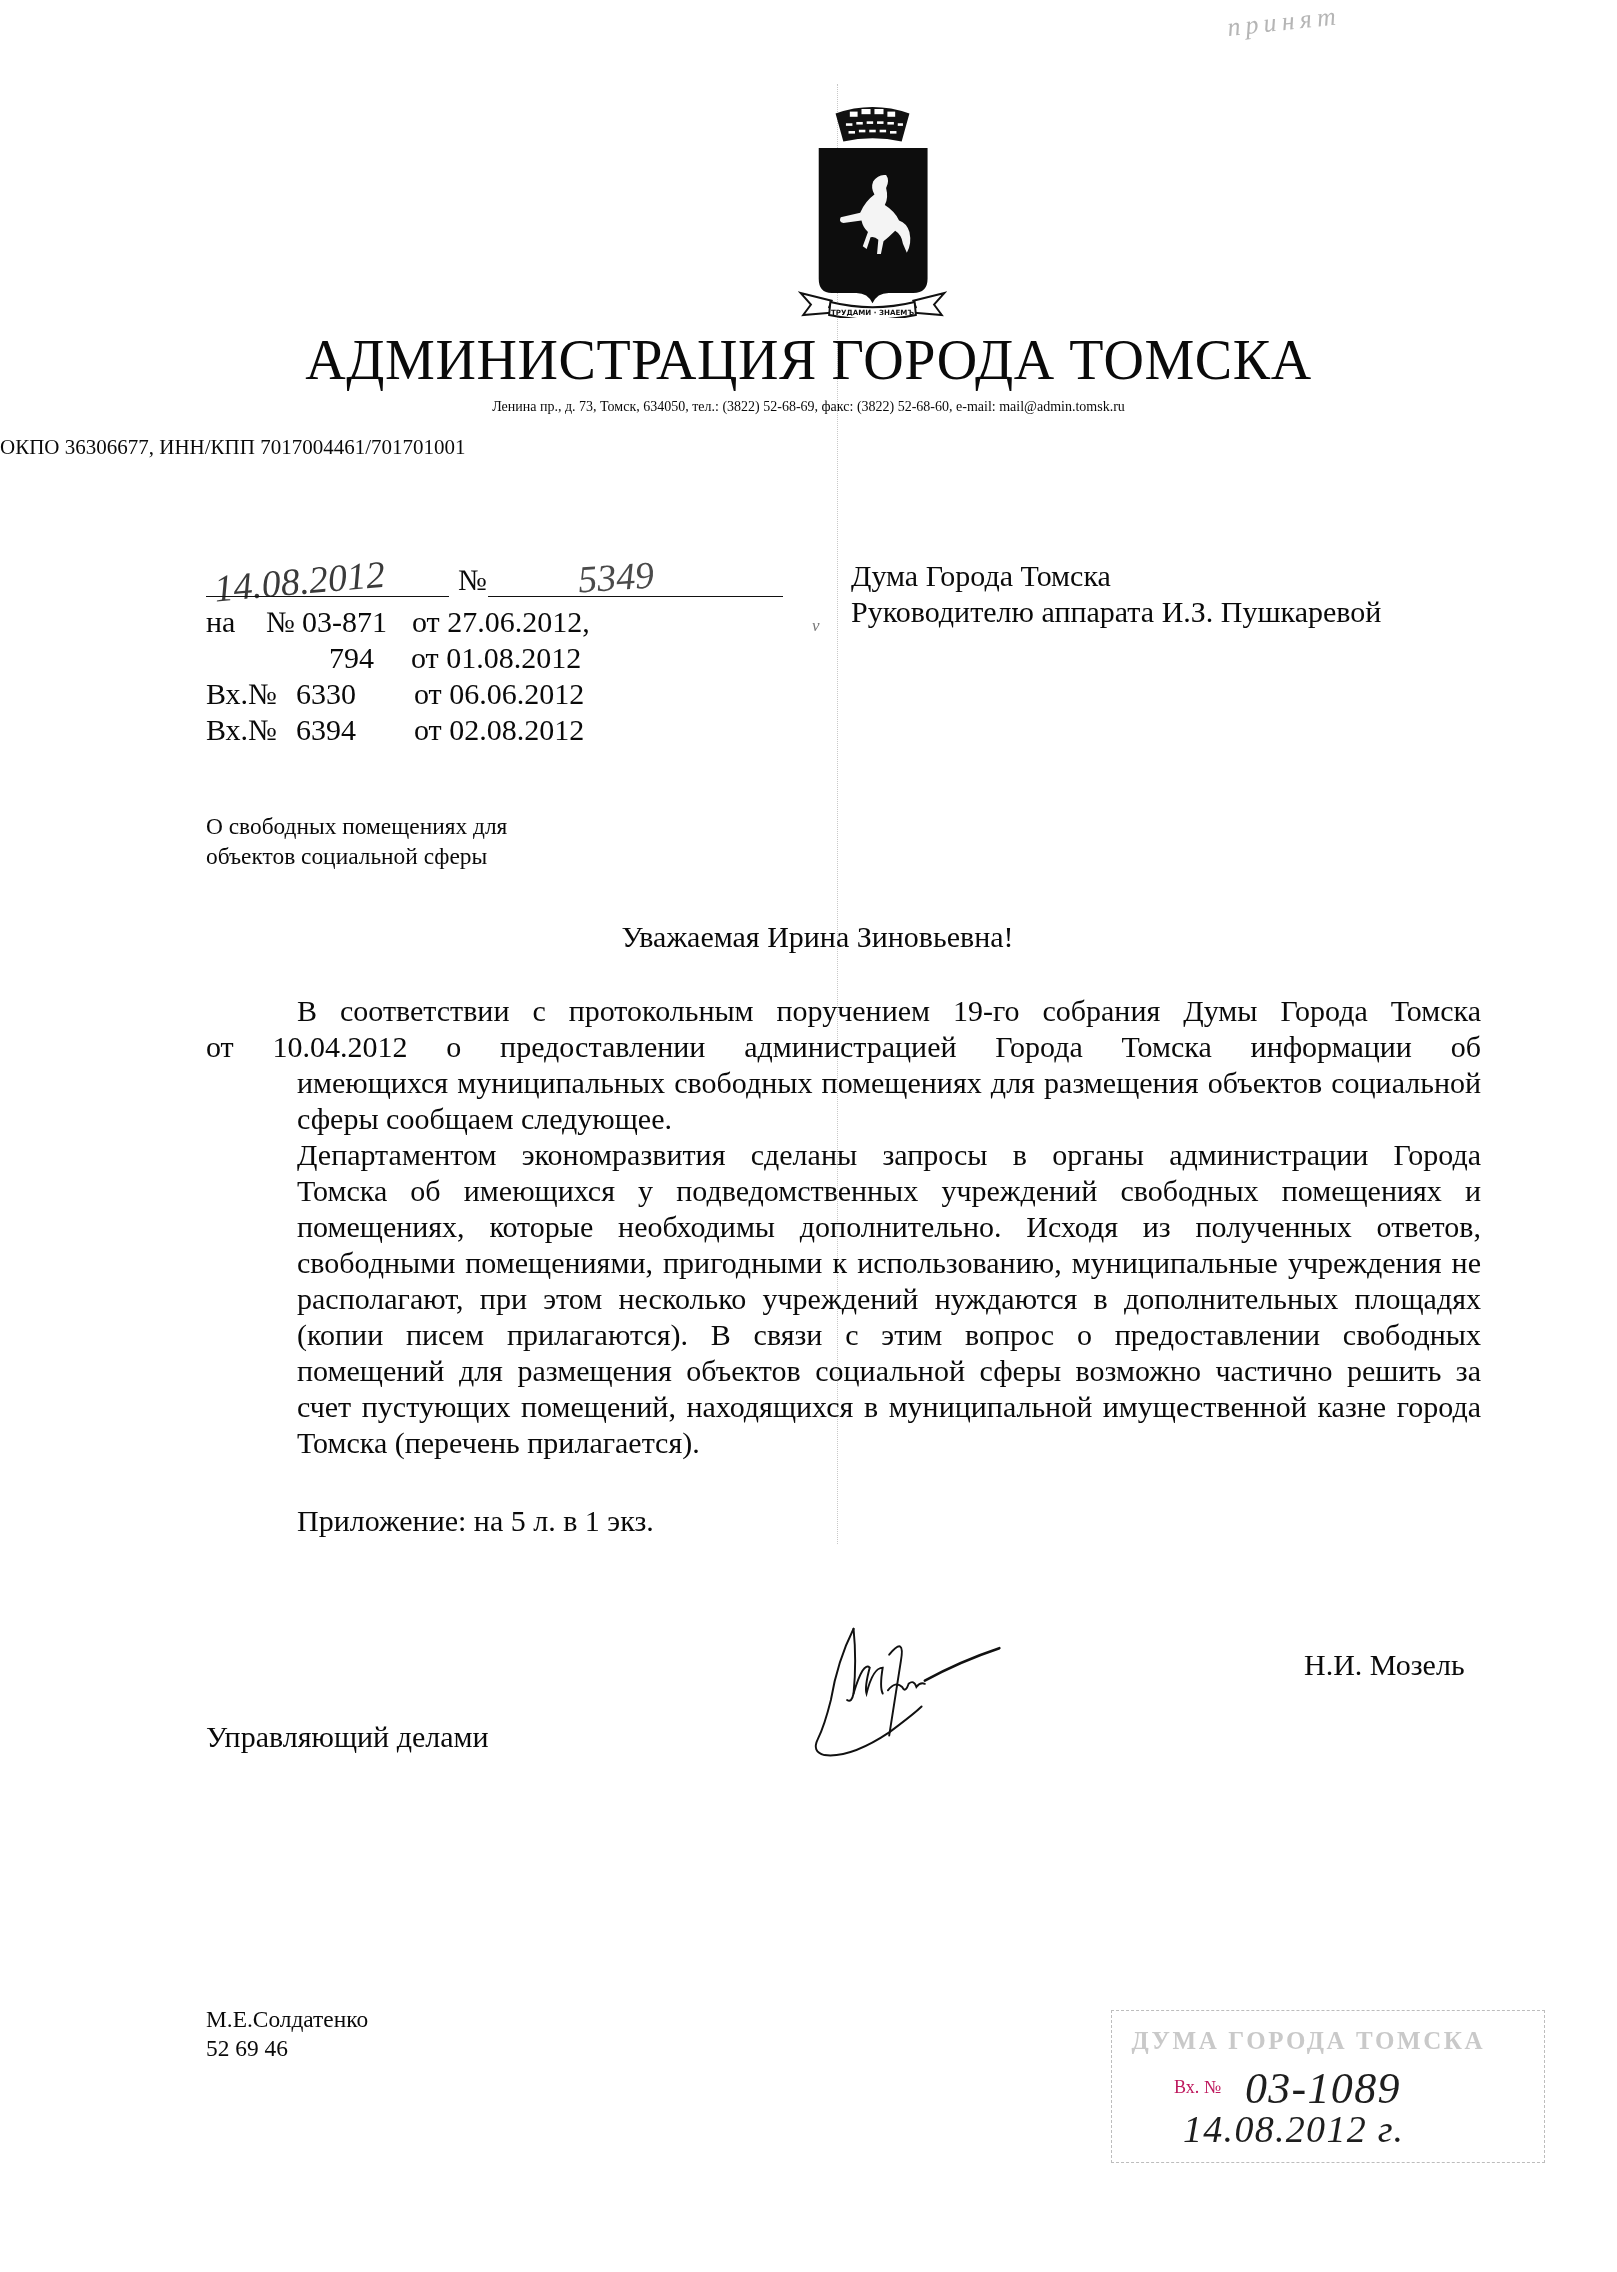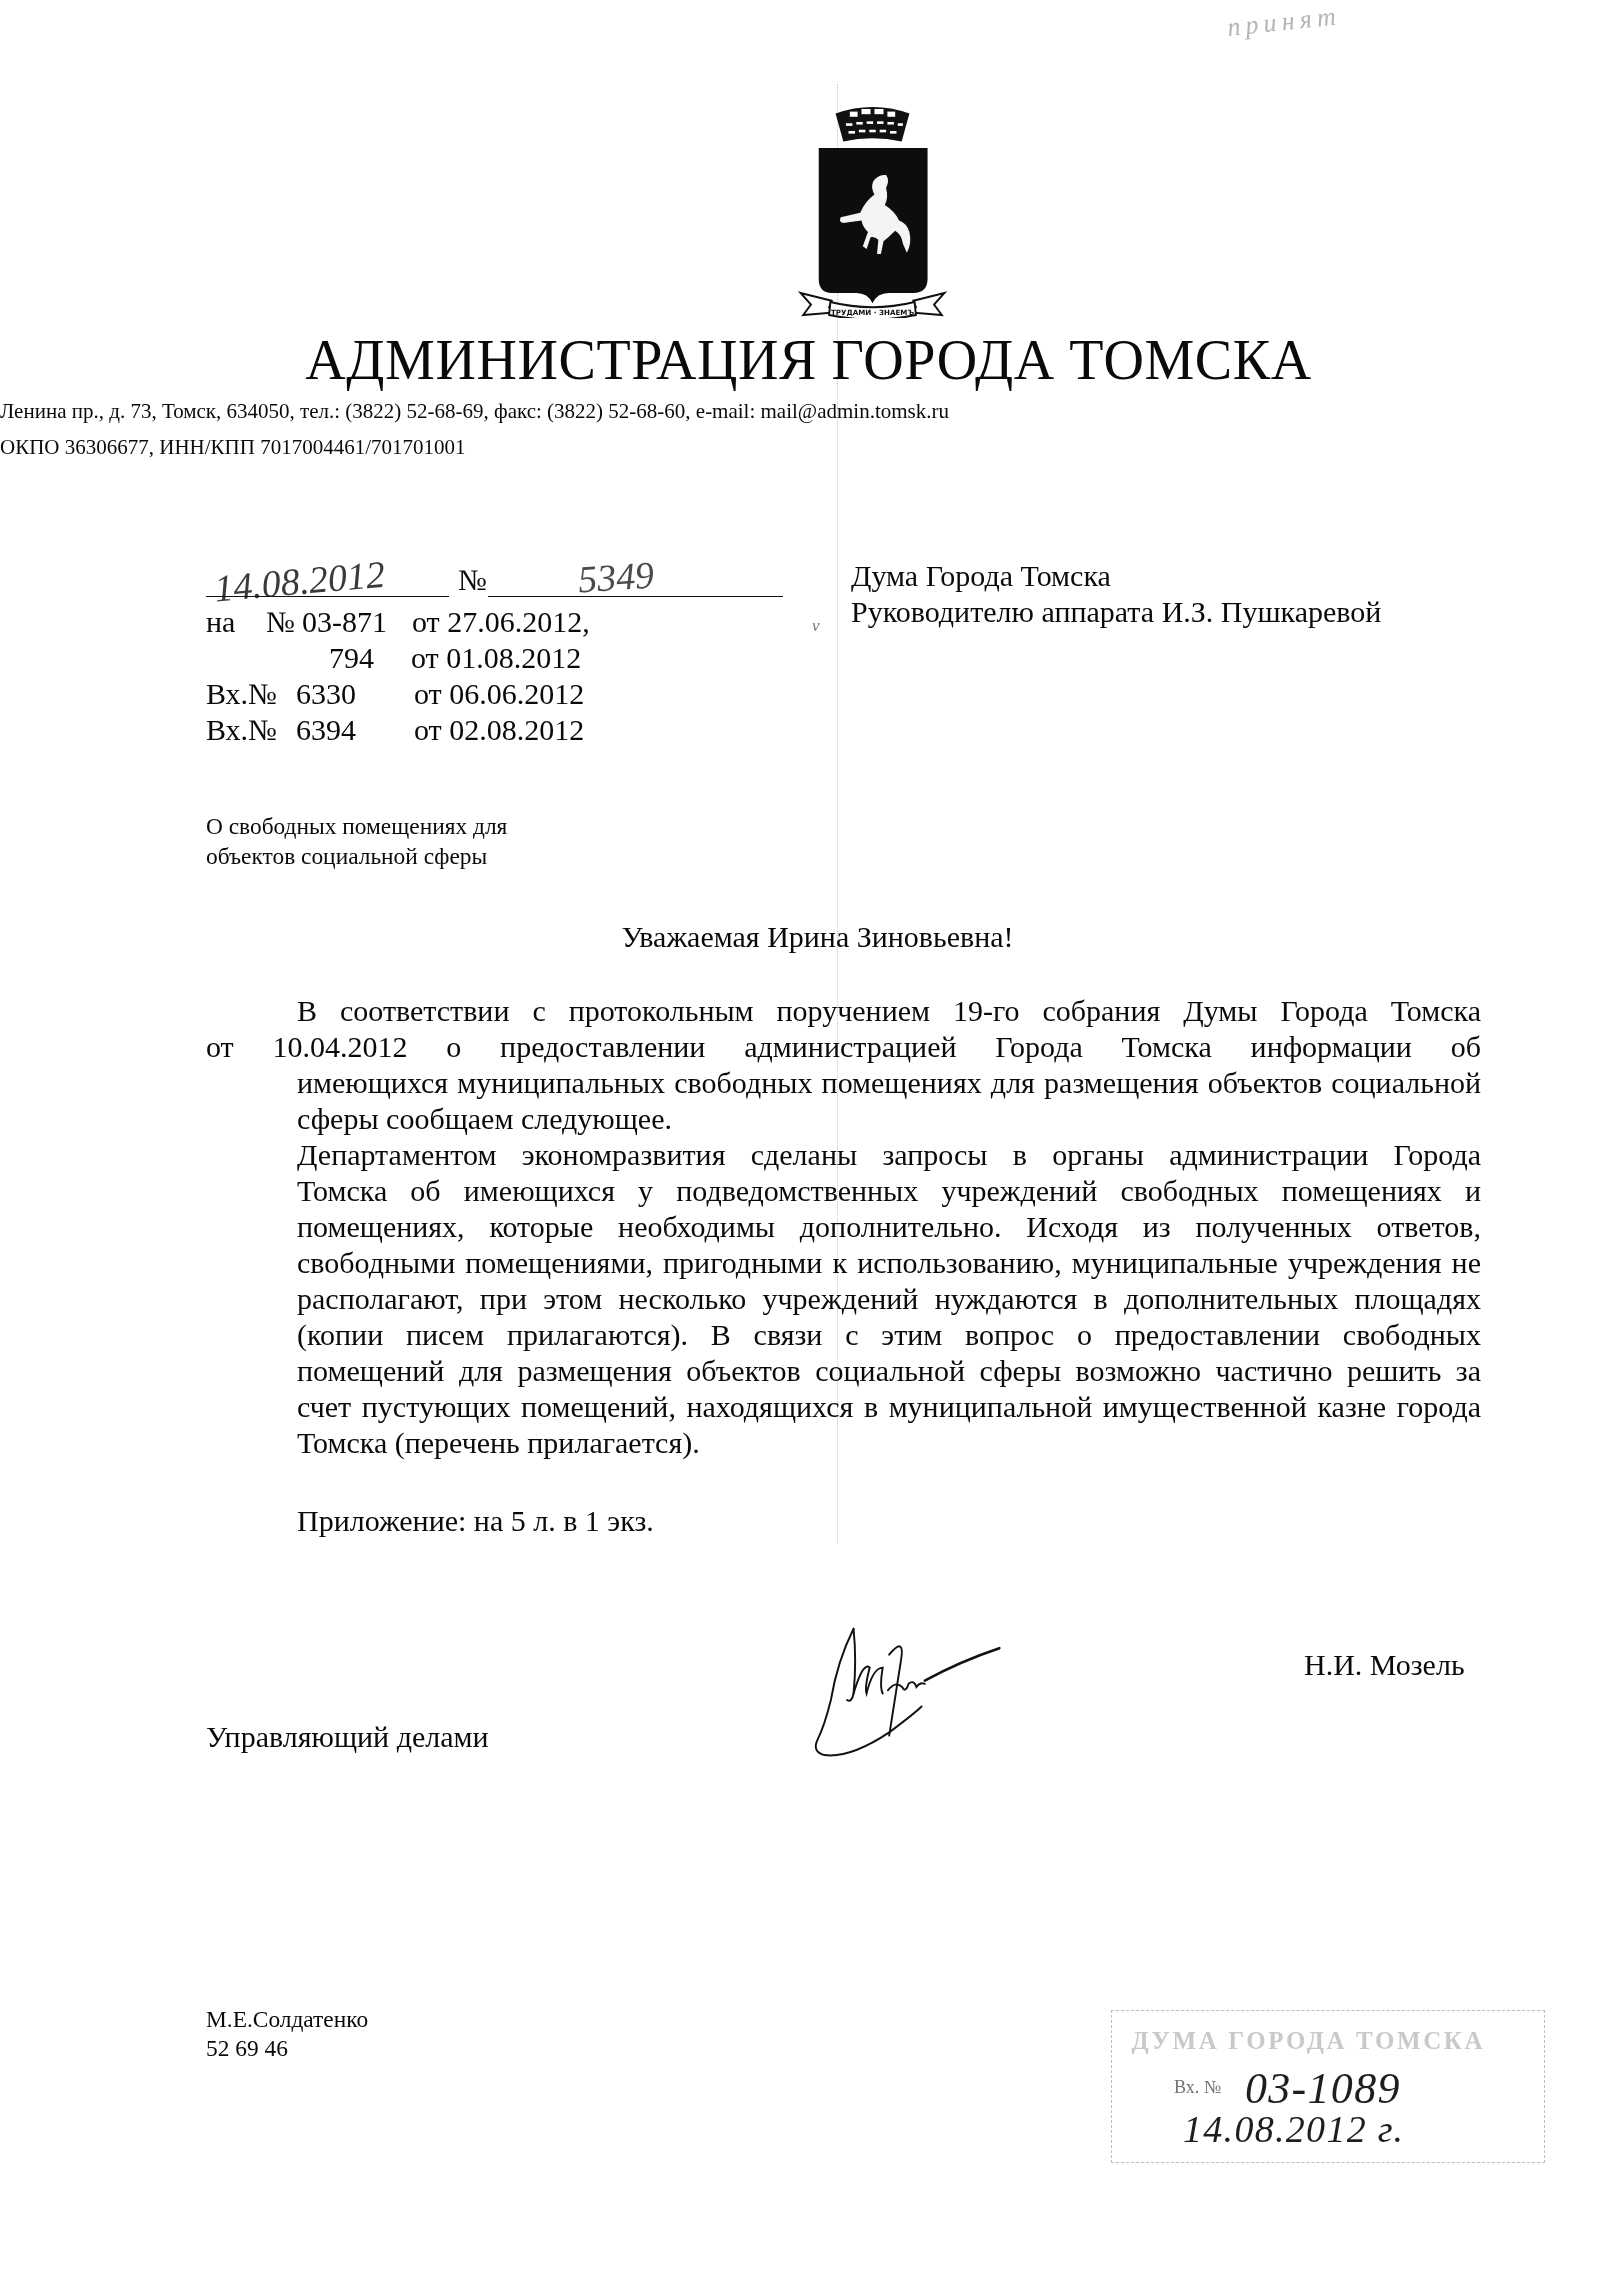--- a/index.html
+++ b/index.html
@@ -2,21 +2,21 @@
 <html style="font-size:10.4px"><head>
 <meta charset="utf-8">
 <style>
   html, body { margin: 0; padding: 0; background: #ffffff; }
   body { width: 1617px; height: 2273px; position: relative; overflow: hidden; color: #0a0a0a; font-family: "Liberation Serif", "DejaVu Serif", serif; }
   .abs { position: absolute; }
   .fold { position: absolute; left: 837px; top: 84px; width: 0; height: 1460px; border-left: 1.3px dotted #c8c8c8; }
   .corner-note { left: 1227px; top: 6.5px; font-family: "Liberation Serif", serif; font-style: italic; font-size: 26px; color: #b5b5b5; letter-spacing: 5.2px; transform: rotate(-6deg); }
   .crest { left: 798px; top: 84px; width: 149px; height: 234px; }
   .org-title { left: 0; width: 1617px; top: 328px; text-align: center; font-size: 56px; letter-spacing: 0.6px; font-weight: 400; }
-  .org-address { left: 0; width: 1617px; top: 399px; font-size: 21px; }
+  .org-address { left: 0; width: 1617px; top: 399px; text-align: center; font-size: 14px; }
   .org-ids { left: 0; width: 1617px; top: 435px; font-size: 21px; }
   .reg-date { left: 214px; top: 559px; font-family: "Liberation Serif", serif; font-style: italic; font-size: 38px; color: #3a3a3a; transform: rotate(-5deg); }
   .reg-date-line { left: 206px; top: 596px; width: 243px; border-bottom: 1.9px solid #111; }
   .reg-no-label { left: 458px; top: 563px; font-size: 30px; }
   .reg-no-line { left: 488px; top: 596px; width: 295px; border-bottom: 1.9px solid #111; }
   .reg-no { left: 578px; top: 555px; font-family: "Liberation Serif", serif; font-style: italic; font-size: 38px; color: #4a4a4a; transform: rotate(-4deg); }
   .ref-block { left: 206px; top: 604px; font-size: 30px; line-height: 36px; }
   .ref-row { display: flex; white-space: pre; }
   .ref-c1 { width: 60px; }
   .ref-c2 { width: 114px; }
@@ -30,21 +30,21 @@
   .body-text .ln.last { text-align-last: left; }
   .attach { left: 297px; top: 1504px; font-size: 30px; }
   .sign-title { left: 206px; top: 1720px; font-size: 30px; }
   .sign-name { left: 1304px; top: 1648px; font-size: 30px; }
   .signature { left: 792px; top: 1622px; width: 311px; height: 156px; }
   .exec-name { left: 206px; top: 2005px; font-size: 23.4px; line-height: 28.6px; }
   .stamp { left: 1111px; top: 2010px; width: 432px; height: 151px; border: 1.3px dashed #bdbdbd; }
   .stamp-faint { position: absolute; left: 19.5px; top: 16px; font-size: 25px; color: #c9c9c9; letter-spacing: 2.6px; font-weight: bold; white-space: nowrap; }
   .stamp-no { position: absolute; left: 133px; top: 52px; font-family: "Liberation Serif", serif; font-style: italic; font-size: 44px; color: #1e1e1e; letter-spacing: 1.3px; }
   .stamp-date { position: absolute; left: 71px; top: 96px; font-family: "Liberation Serif", serif; font-style: italic; font-size: 38px; color: #1e1e1e; letter-spacing: 1.3px; }
-  .stamp-lbl1 { position: absolute; left: 62px; top: 66px; font-size: 18px; color: #737373; }
+  .stamp-lbl1 { position: absolute; left: 62px; top: 66px; font-size: 18px; color: #be185d; }
 </style>
 </head>
 <body>
 
 <div class="fold"></div>
 
 <div class="abs corner-note">принят</div>
 
 <svg class="abs crest" viewBox="0 0 230 360">
 

